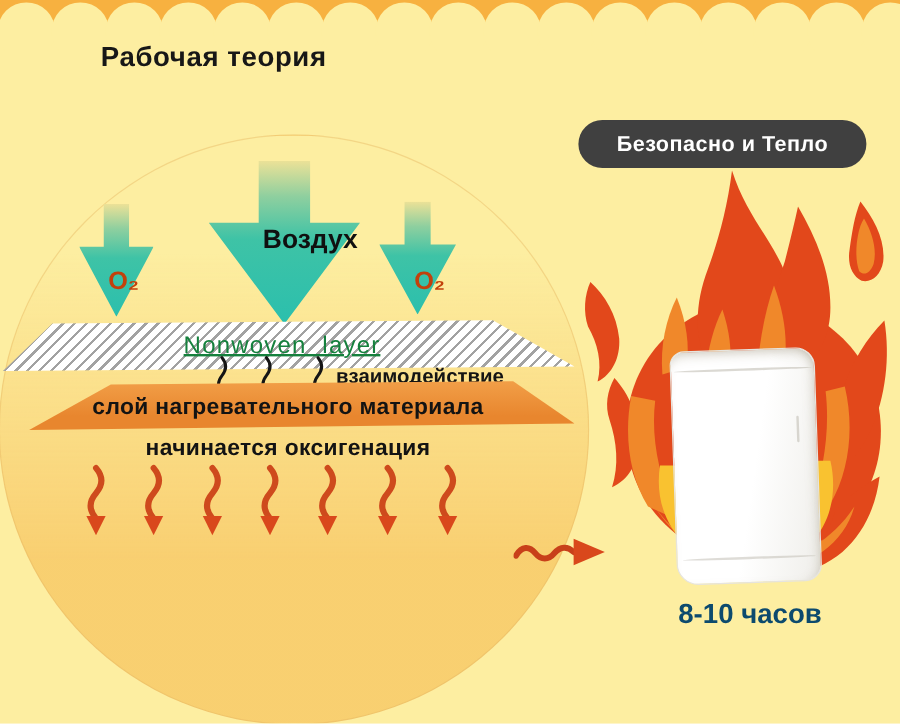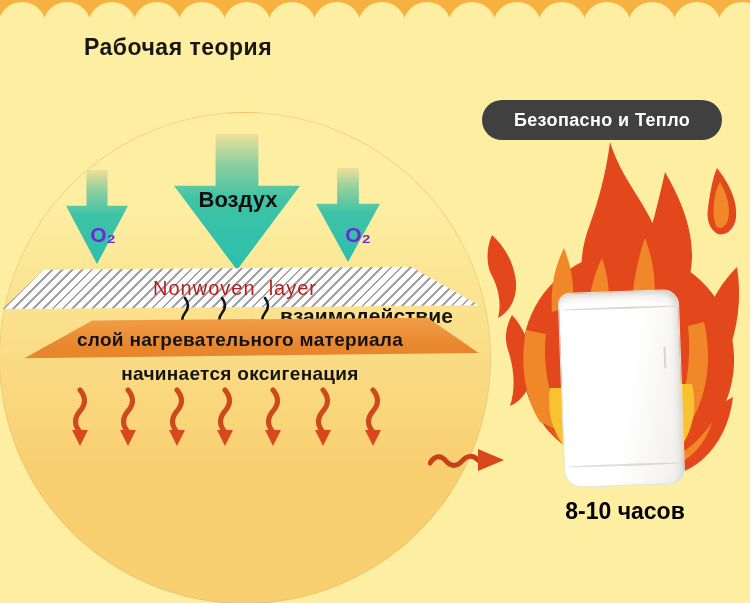--- a/index.html
+++ b/index.html
@@ -30,39 +30,39 @@
   }
 
   
   .teal-arrow{
     clip-path:polygon(33% 0,67% 0,67% 38%,100% 38%,50% 100%,0 38%,33% 38%);
     background:linear-gradient(180deg,#ece197 0%,#8ecf9f 22%,#3ec3a6 48%,#2bbfad 100%);
   }
   .arrow-big{left:174px;top:134px;width:126px;height:136px;}
   .arrow-sm-left{left:66px;top:170px;width:62px;height:94px;}
   .arrow-sm-right{left:316px;top:168px;width:64px;height:94px;}
-  .air-label{left:178px;top:187px;width:120px;text-align:center;
+  .air-label{left:178px;top:187px;width:120px;text-align:right;
     font-size:22px;font-weight:bold;color:#101010;}
-  .o2-label{width:66px;text-align:center;font-size:21px;font-weight:bold;color:#6d28d9;}
+  .o2-label{width:66px;text-align:center;font-size:21px;font-weight:bold;color:#c2410c;}
   .o2-left{left:70px;top:223px;}
   .o2-right{left:325px;top:223px;}
 
   
   .nonwoven{
     left:0;top:264px;width:486px;height:47px;
     clip-path:polygon(9% 12%,84.5% 6%,98.5% 88%,.5% 96%);
     background:repeating-linear-gradient(135deg,#ffffff 0 5px,#a2a2a2 5px 7px);
   }
   .nonwoven-label{
     left:0;top:277px;width:470px;text-align:center;
-    font-size:20px;color:#b91c1c;letter-spacing:1px;white-space:pre;
+    font-size:20px;color:#15803d;letter-spacing:1px;white-space:pre;text-decoration:underline;
   }
 
   .interaction-label{
-    left:280px;top:304px;font-size:21px;font-weight:bold;color:#141414;
+    left:280px;top:304px;font-size:17px;font-weight:bold;color:#141414;
   }
 
   
   .heat-layer{
     left:0;top:316px;width:486px;height:44px;
     clip-path:polygon(19% 10%,88% 4%,98.5% 84%,5% 96%);
     background:linear-gradient(180deg,#f2a049 0%,#e8862e 70%);
   }
   .heat-layer-label{
     left:0;top:329px;width:480px;text-align:center;
@@ -95,21 +95,21 @@
   }
   .sachet .fold-top{position:absolute;left:2%;top:15px;width:96%;height:2px;
     background:rgba(190,186,175,.55);border-radius:50%;}
   .sachet .fold-bottom{position:absolute;left:3%;top:172px;width:94%;height:2px;
     background:rgba(190,186,175,.5);border-radius:50%;}
   .sachet .crease{position:absolute;right:14px;top:56px;width:2px;height:22px;
     background:rgba(190,186,175,.55);border-radius:2px;}
 
   .duration-label{
     left:540px;top:498px;width:170px;text-align:center;
-    font-size:23px;font-weight:bold;color:#000000;
+    font-size:23px;font-weight:bold;color:#0c4a6e;
   }
 </style>
 </head>
 <body>
 
 <div class="canvas">
 
   <svg class="abs banner" viewBox="0 0 750 42" width="750" height="42">
     <rect x="0" y="0" width="750" height="30" fill="#f7b140"></rect>
     <g fill="#fdeea1">

